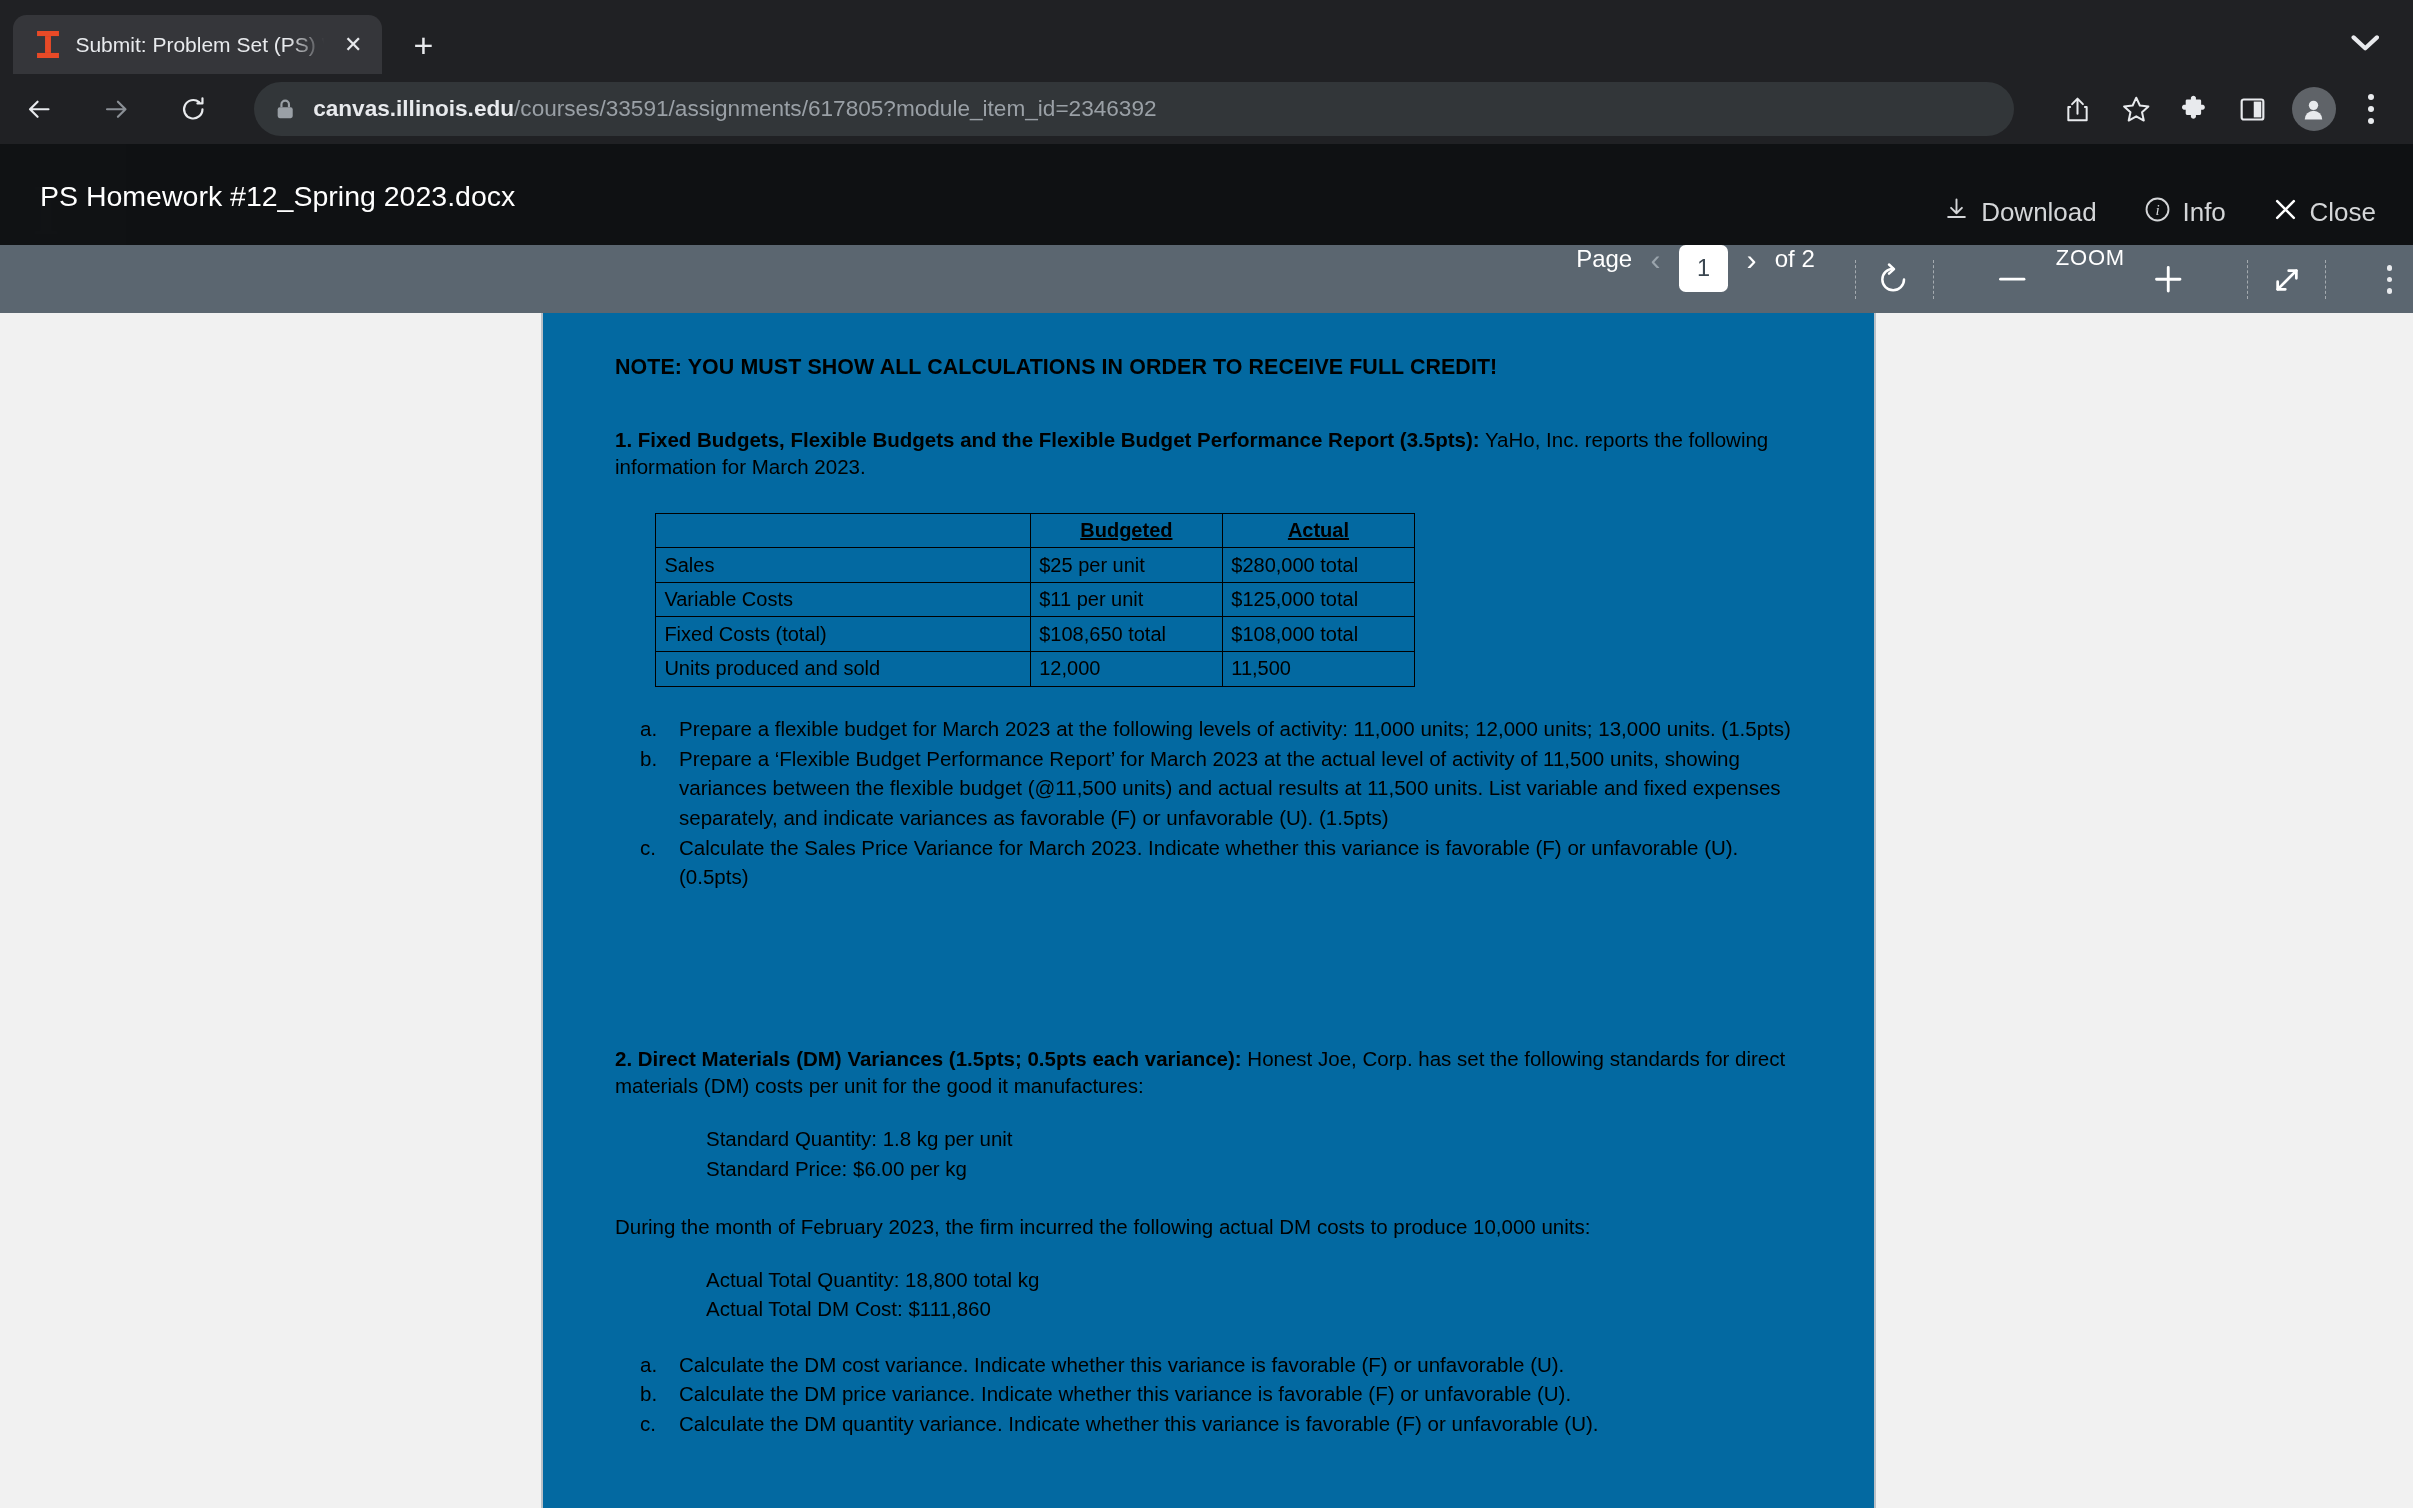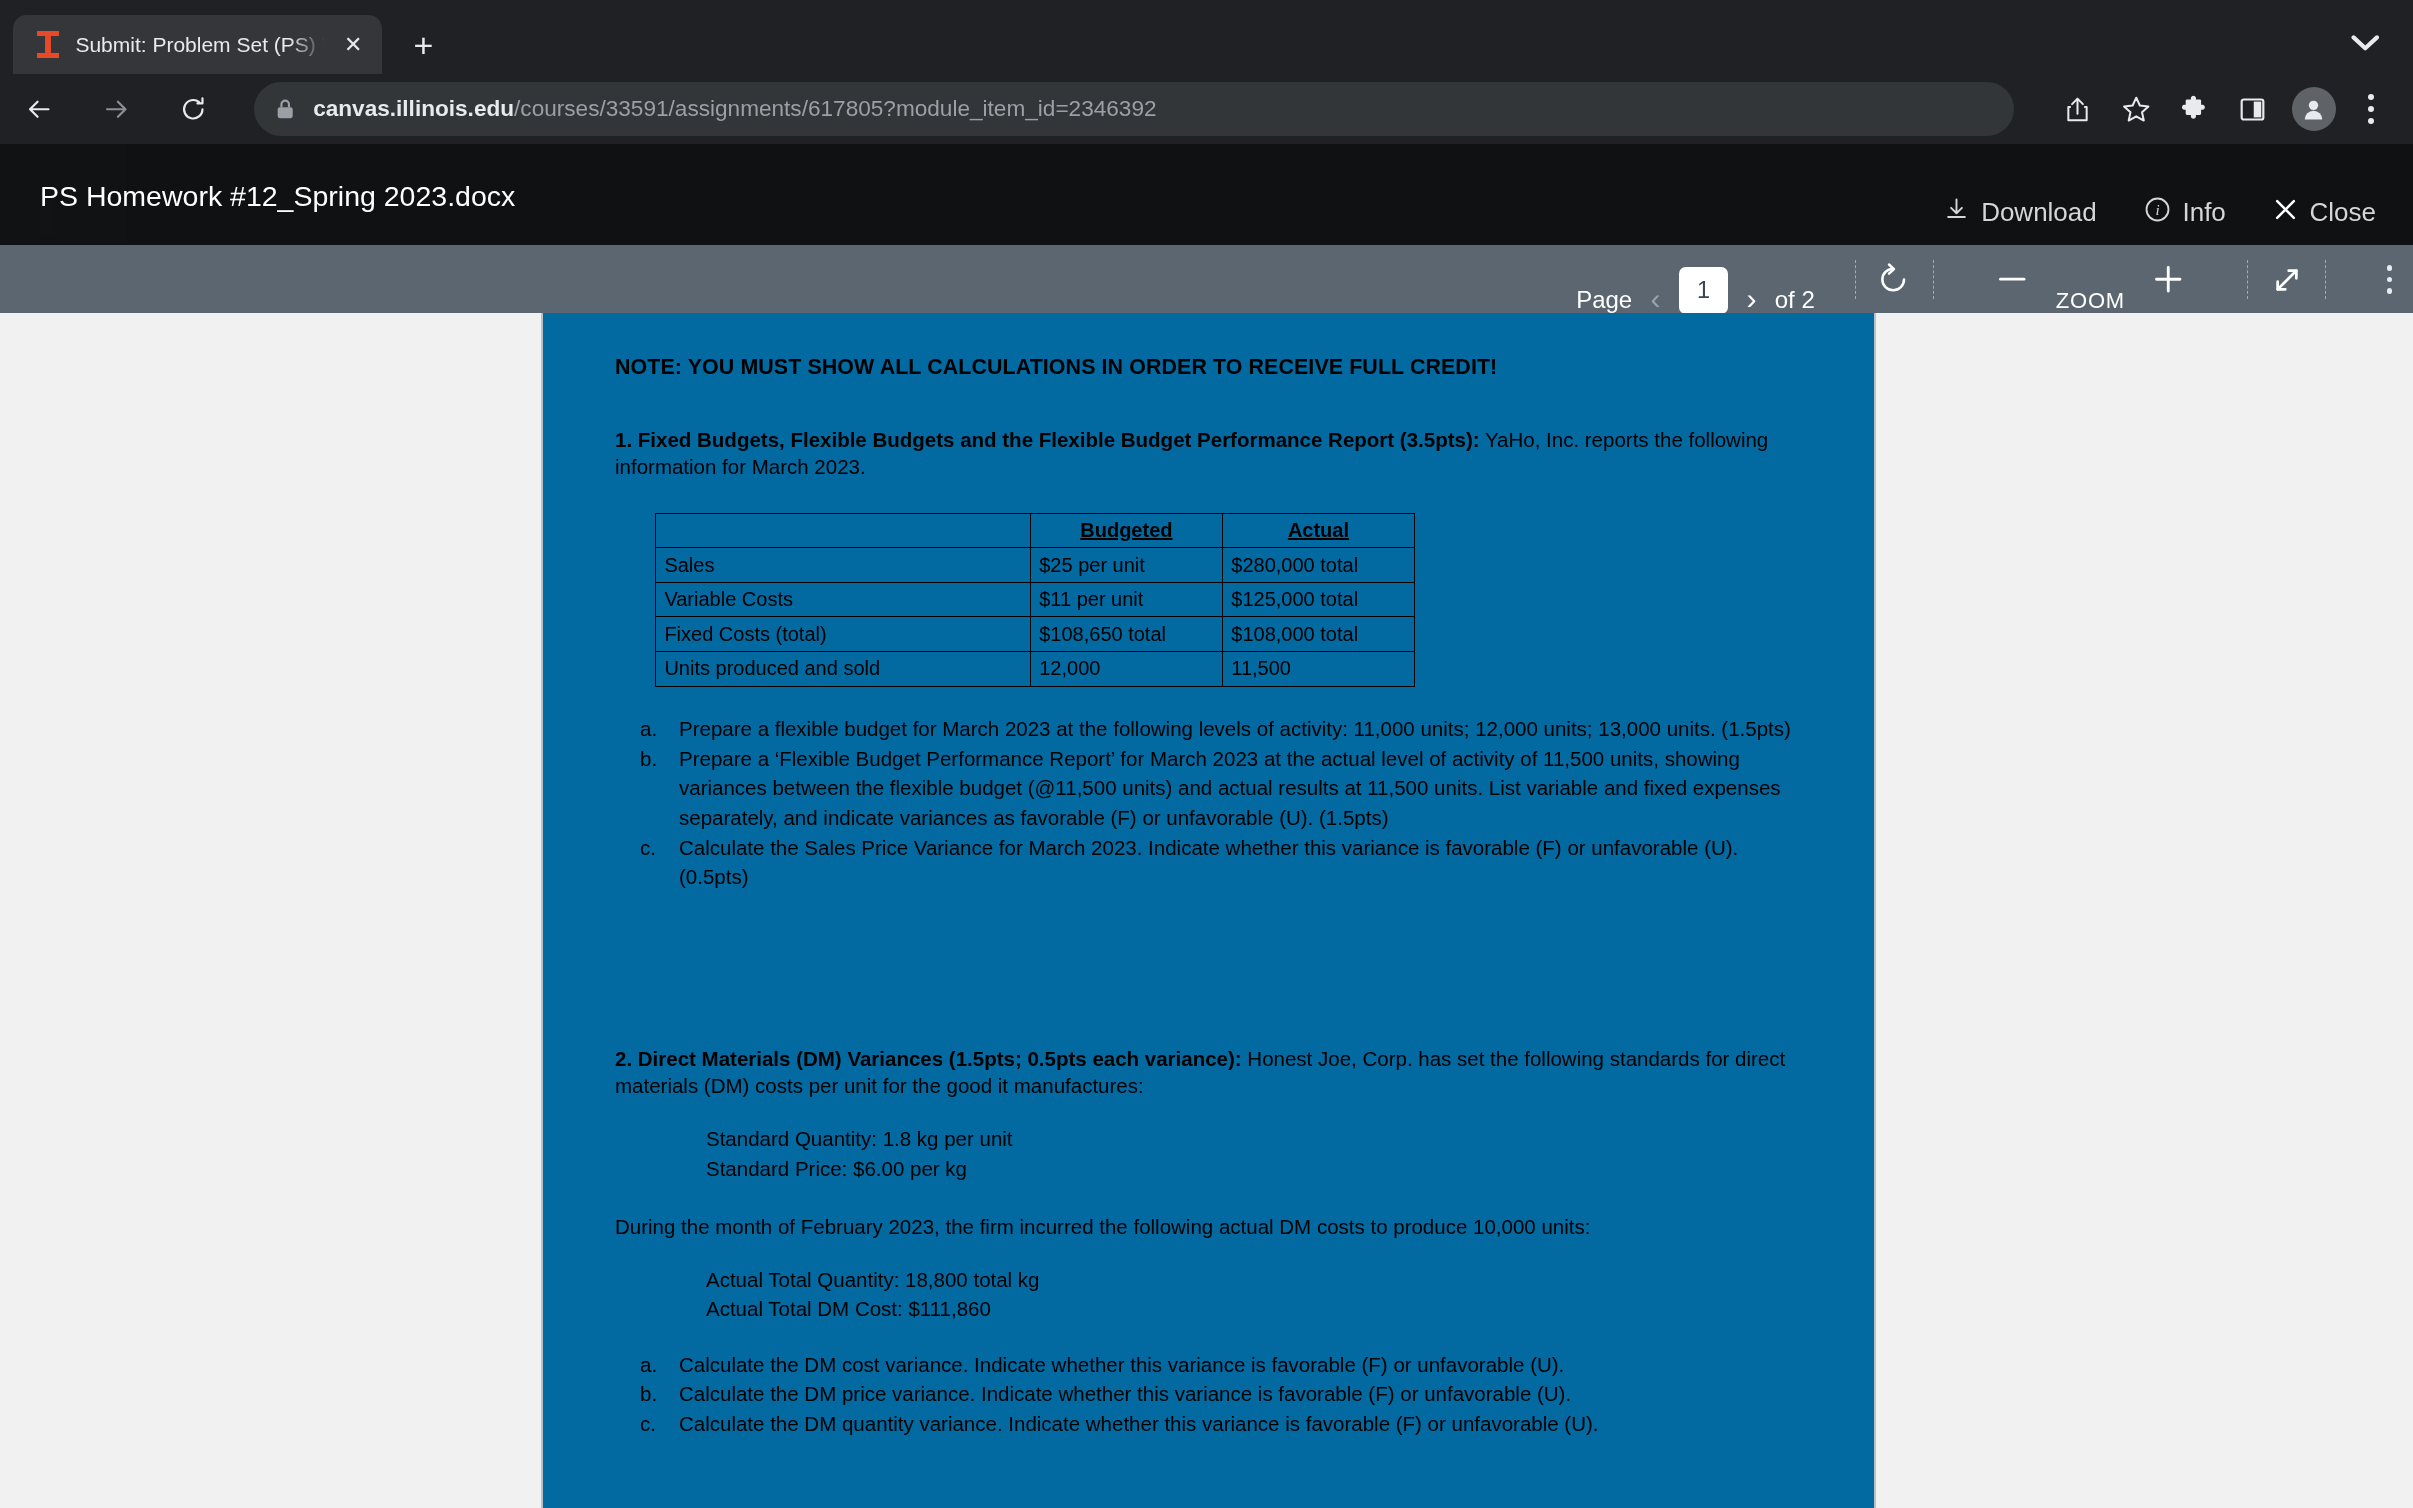--- a/index.html
+++ b/index.html
@@ -211,21 +211,21 @@
     left: 0; top: 101px;
     width: 2413px; height: 69px;
     background: #5b6670;
     display: flex;
     align-items: center;
     justify-content: flex-end;
     padding-right: 0;
   }
   .tb-group {
     display: flex;
-    align-items: flex-end;
+    align-items: flex-start;
     height: 69px;
   }
   .tb-sep {
     width: 0;
     height: 39px;
     border-left: 1.7px dashed rgba(255,255,255,0.45);
     margin: 0 0;
   }
   .tb-pad { width: 40px; }
   .tb-label {

